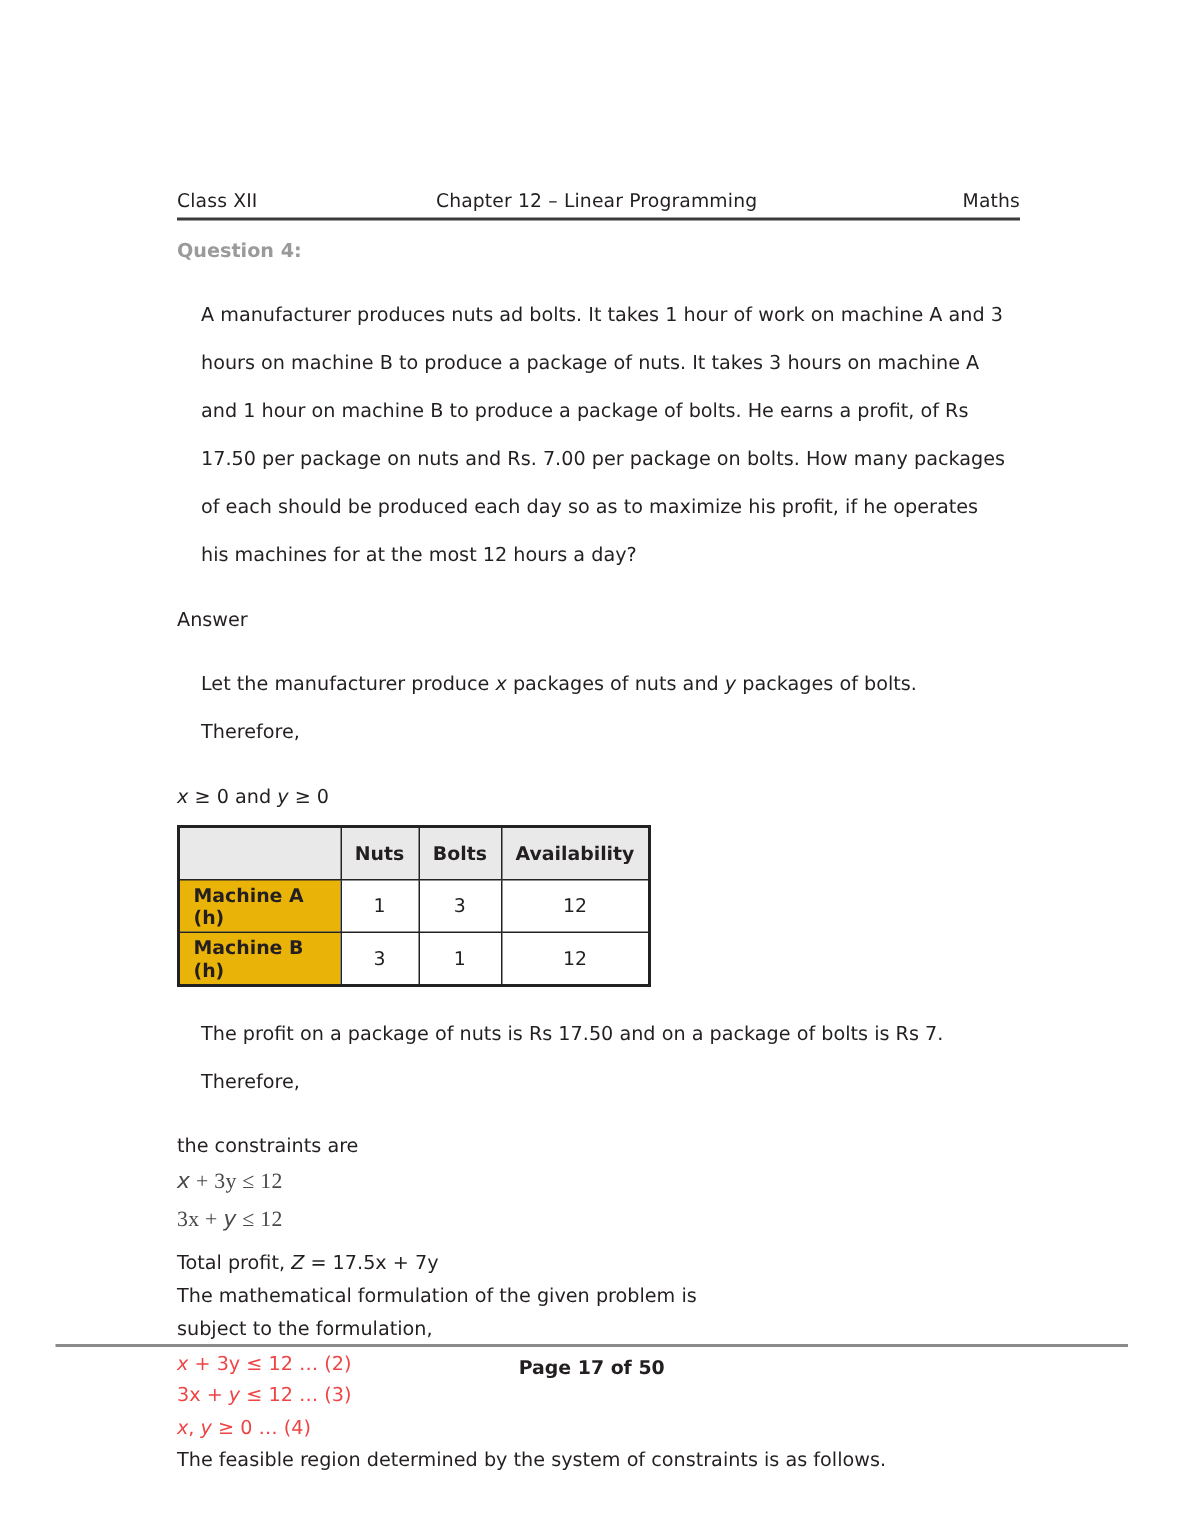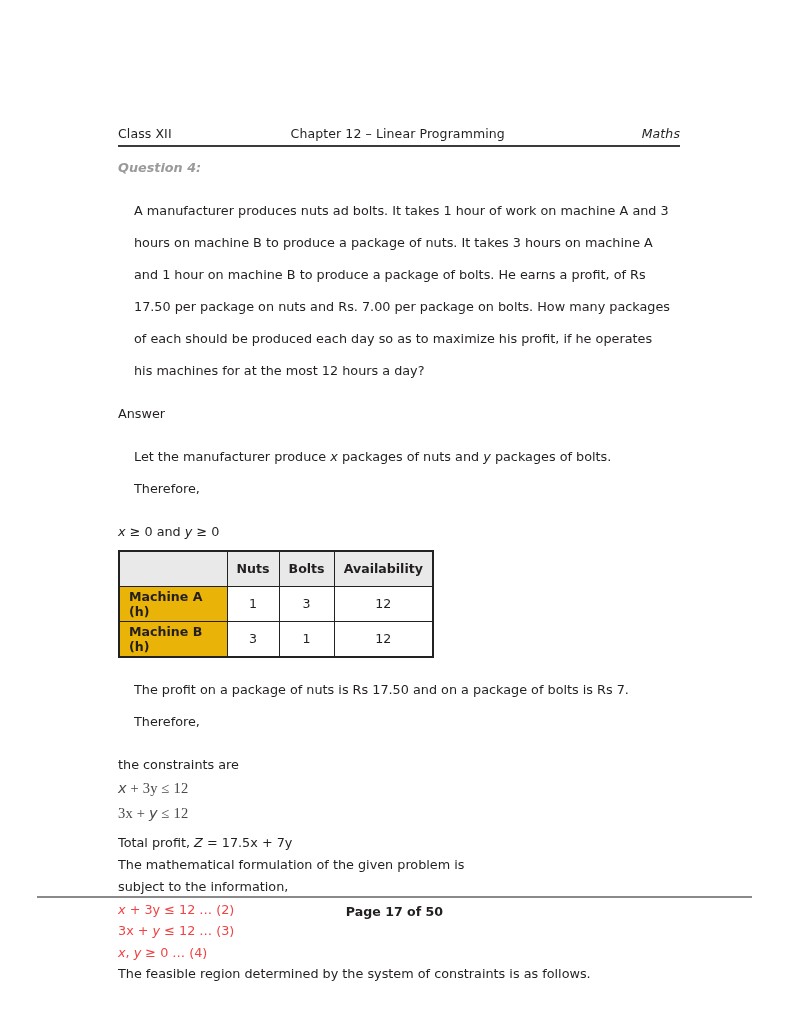--- a/index.html
+++ b/index.html
@@ -32,21 +32,21 @@
     width: 562px;
     display: flex;
     justify-content: space-between;
     align-items: baseline;
     font-size: 12.5px;
     color: #231f20;
     letter-spacing: 0.1px;
   }
   .runhead .rh-left   { flex: 0 0 auto; }
   .runhead .rh-center { flex: 1 1 auto; text-align: center; margin-left: -18px; }
-  .runhead .rh-right  { flex: 0 0 auto; font-style: italic; }
+  .runhead .rh-right  { flex: 0 0 auto; }
 
   .head-rule {
     position: absolute;
     left: 118px;
     top: 145px;
     width: 562px;
     height: 2px;
     background: #3b3b3b;
   }
 
@@ -57,21 +57,20 @@
     top: 157px;
     width: 572px;
   }
 
   .q-title {
     font-size: 12.8px;
     font-weight: bold;
     color: #9a9a9a;
     line-height: 22px;
     margin: 0 0 3px 0;
-    font-style: italic;
   }
 
   .para {
     font-size: 12.8px;
     line-height: 32px;
     margin: 16px;
     color: #231f20;
     text-align: left;
   }
 
@@ -223,21 +222,21 @@
     </div>
 
     <p class="para">The profit on a package of nuts is Rs 17.50 and on a package of bolts is Rs 7. Therefore,</p>
     <p class="line">the constraints are</p>
 
     <p class="eqn"><span class="mathvar">x</span> + 3y ≤ 12</p>
     <p class="eqn">3x + <span class="mathvar">y</span> ≤ 12</p>
 
     <p class="line" style="margin-top:6px;">Total profit, <span class="mathvar">Z</span> = 17.5x + 7y</p>
     <p class="line">The mathematical formulation of the given problem is</p>
-    <p class="line">subject to the information,</p>
+    <p class="line">subject to the formulation,</p>
     <p class="line-tight"><span class="mathvar">x</span> + 3y ≤ 12 … (2)</p>
     <p class="line-tight">3x + <span class="mathvar">y</span> ≤ 12 … (3)</p>
     <p class="line-tight"><span class="mathvar">x</span>, <span class="mathvar">y</span> ≥ 0 … (4)</p>
     <p class="line">The feasible region determined by the system of constraints is as follows.</p>
 
   </div>
 
   <div class="foot-rule"></div>
   <div class="footer">Page 17 of 50</div>
 

